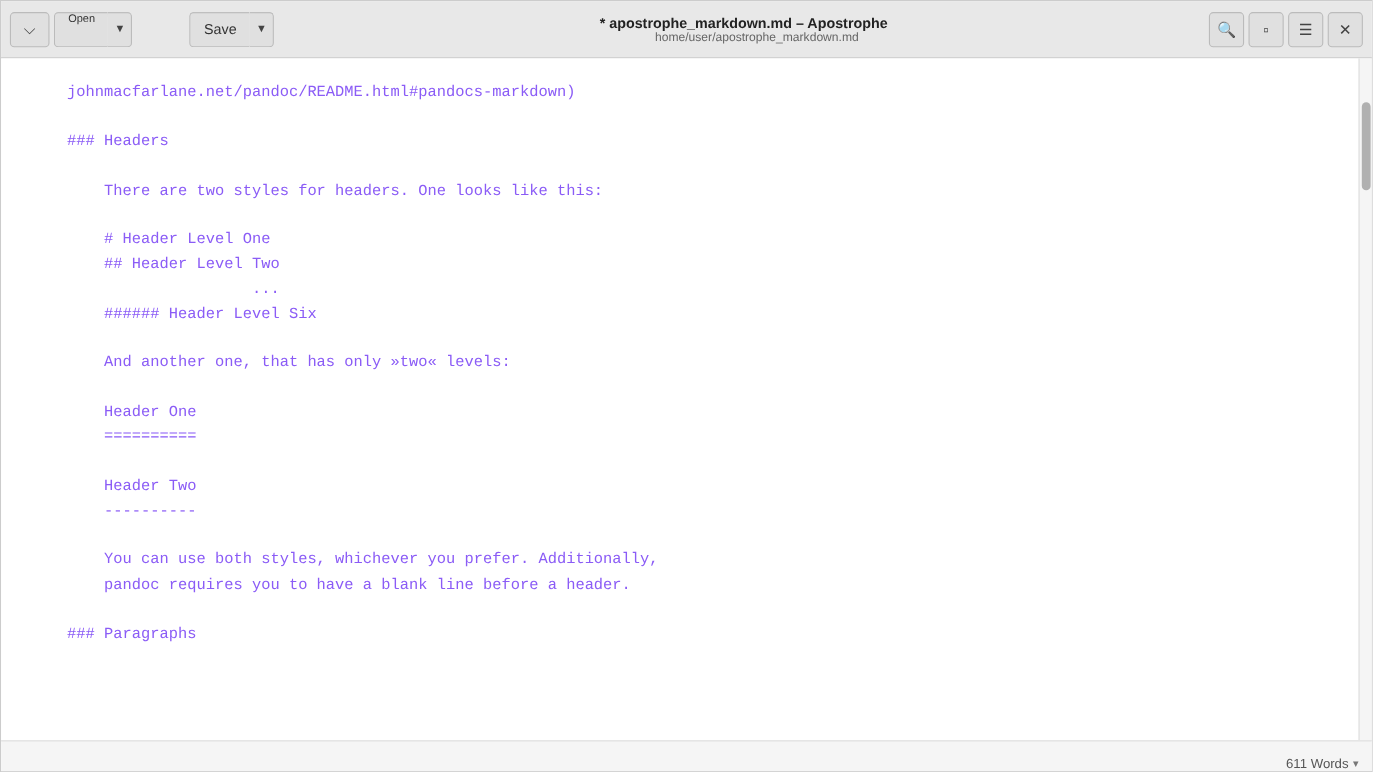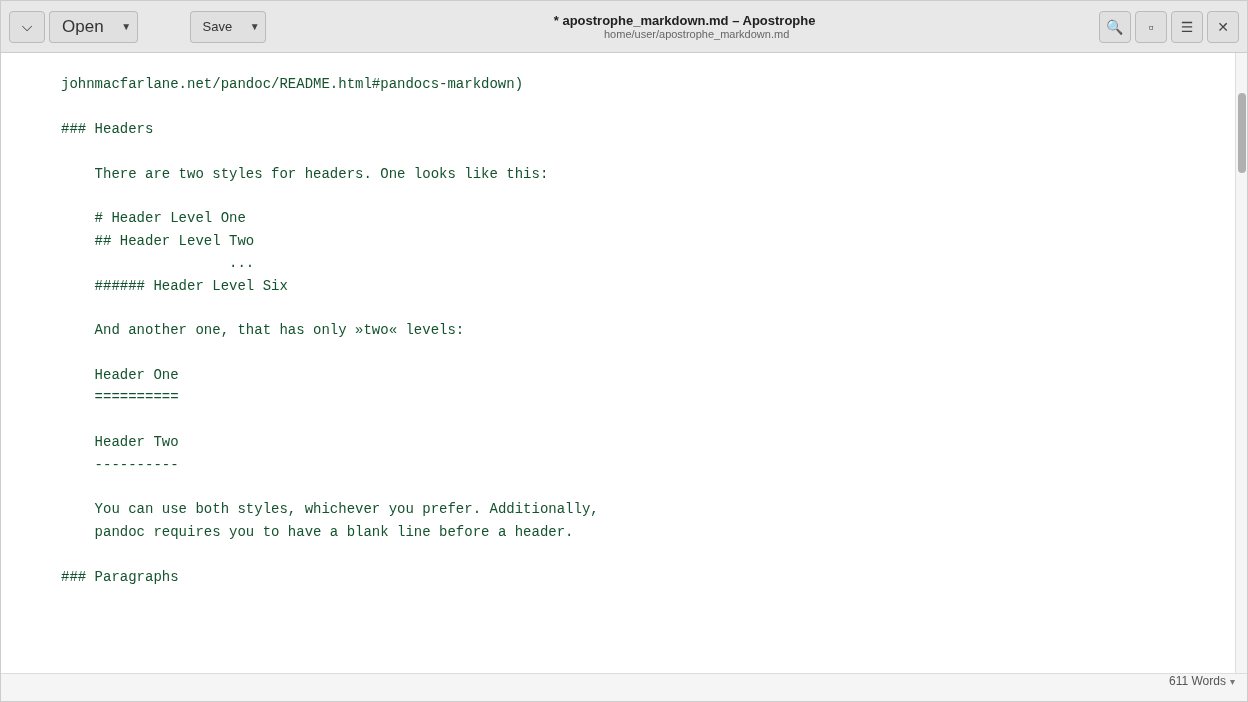--- a/index.html
+++ b/index.html
@@ -78,23 +78,22 @@
     }
 
     .btn-open-main {
       height: 32px;
       background: #e0e0e0;
       border: 1px solid #bbb;
       border-right: none;
       border-radius: 4px 0 0 4px;
       cursor: pointer;
       display: flex;
-      align-items: center;
       padding: 0 12px;
-      font-size: 17px;
+      font-size: 10px;
       color: #333;
     }
 
     .btn-save {
       display: flex;
       align-items: stretch;
       margin-right: 4px;
       padding-left: 44px;
     }
 
@@ -169,21 +168,21 @@
       font-size: 14px;
       line-height: 1.6;
       color: #333;
     }
 
     .editor pre {
       white-space: pre-wrap;
       word-break: break-word;
       font-family: 'Courier New', Courier, monospace;
       font-size: 14px;
-      color: #14532d;
+      color: #8b5cf6;
     }
 
     
     .scrollbar {
       width: 12px;
       background: #f5f5f5;
       border-left: 1px solid #ddd;
       display: flex;
       flex-direction: column;
       align-items: center;
@@ -196,21 +195,21 @@
       border-radius: 4px;
       margin-top: 40px;
     }
 
     
     .statusbar {
       height: 28px;
       background: #f5f5f5;
       border-top: 1px solid #ddd;
       display: flex;
-      align-items: flex-start;
+      align-items: flex-end;
       justify-content: flex-end;
       padding: 0 12px;
       flex-shrink: 0;
     }
 
     .word-count {
       font-size: 12px;
       color: #555;
       display: flex;
       align-items: center;

